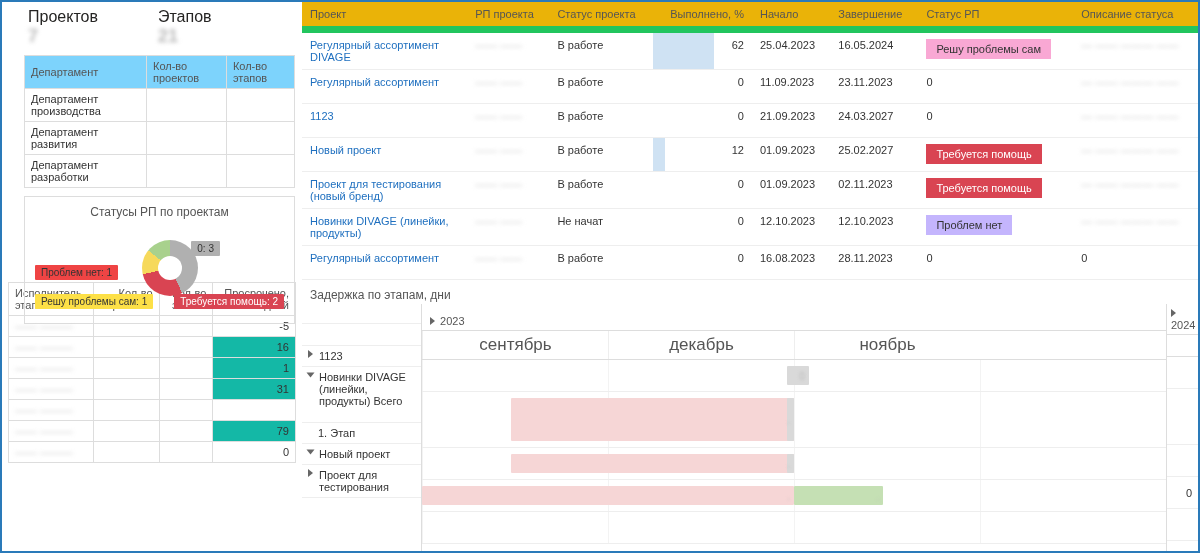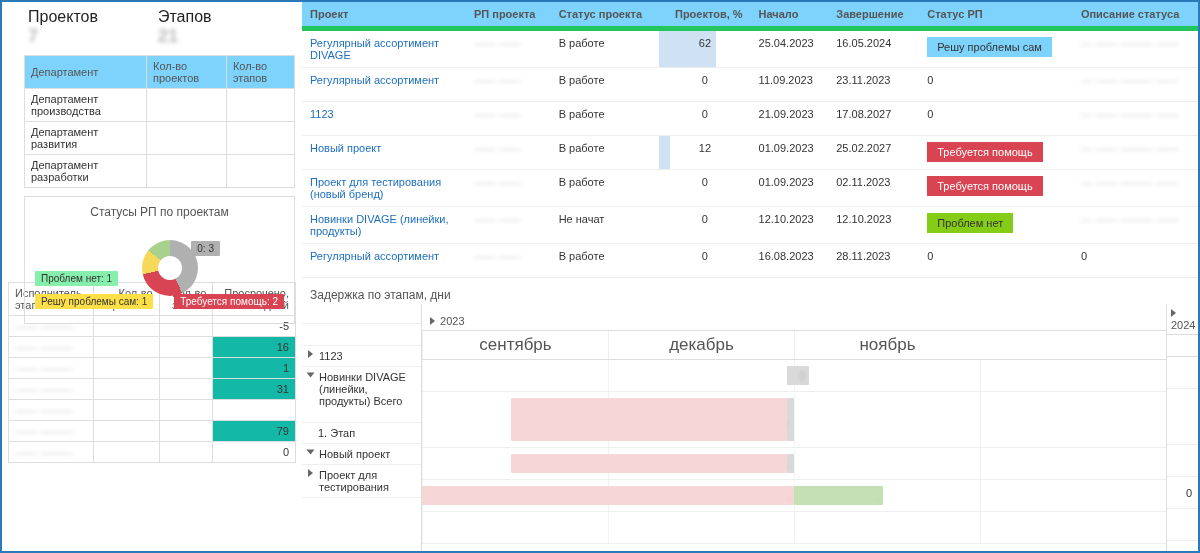--- a/index.html
+++ b/index.html
@@ -58,39 +58,39 @@
     position: relative;
     margin-left: 20px;
   }
   .donut::after {
     content:""; position:absolute; inset:16px; background:#fff; border-radius:50%;
   }
   .tag {
     position:absolute; font-size:10px; color:#fff; padding:2px 6px; border-radius:1px;
     white-space:nowrap;
   }
-  .tag.green { background:#86efac; color:#333; left:4px; top:48px; }
+  .tag.green { background:#ef4444; color:#333; left:4px; top:42px; }
   .tag.yellow{ background:#fde047; color:#333; left:4px; bottom:4px; }
   .tag.red   { background:#d94452; right:4px; bottom:4px; }
   .tag.gray  { background:#b0b0b0; right:68px; top:18px; color:#333; }
 
   
   .proj-table { width:100%; border-collapse: collapse; font-size:11px; }
-  .proj-table th { text-align:left; font-weight:700; color:#555; padding:6px 8px; border-bottom:5px solid #22c55e; background:#7dd3fc; }
+  .proj-table th { text-align:left; font-weight:400; color:#555; padding:6px 8px; border-bottom:7px solid #22c55e; background:#eab308; }
   .proj-table td { padding:6px 8px; border-bottom:1px solid #eee; vertical-align: top; }
   .proj-table tbody tr { height: 34px; }
   .proj-link { color:#1e6fbf; text-decoration:none; }
   .proj-table td.blur, .proj-table th.blur { color:#c0c0c0; filter: blur(2px); }
-  .pct-cell { position:relative; text-align:center; padding-right:10px; }
+  .pct-cell { position:relative; text-align:right; padding-right:10px; }
   .pct-bar { position:absolute; left:0; top:0; bottom:0; background:#cfe2f3; z-index:0; }
   .pct-cell span { position:relative; z-index:1; }
   .badge { display:inline-block; padding:4px 10px; font-size:11px; }
-  .badge.yellow { background:#7dd3fc; color:#333; }
+  .badge.yellow { background:#f9a8d4; color:#333; }
   .badge.red { background:#d94452; color:#fff; }
-  .badge.green { background:#84cc16; color:#333; }
+  .badge.green { background:#c4b5fd; color:#333; }
 
   
   .stage-table { width:100%; border-collapse:collapse; font-size:11px; }
   .stage-table th, .stage-table td { border:1px solid #ddd; padding:4px 6px; }
   .stage-table th { font-weight:400; text-align:left; color:#555; }
   .stage-table td.num { text-align:right; }
   .stage-table td.blur { color:#c0c0c0; filter: blur(2px); }
   .stage-table td.late { background:#14b8a6; }
 
   
@@ -175,21 +175,21 @@
     </div>
   </div>
 
   <div class="top-right">
     <table class="proj-table">
       <thead>
         <tr id="proj-head-row">
             <th>Проект</th>
             <th>РП проекта</th>
             <th>Статус проекта</th>
-            <th style="text-align: right;">Проектов, %</th>
+            <th style="text-align: right;">Выполнено, %</th>
             <th>Начало</th>
             <th>Завершение</th>
             <th>Статус РП</th>
             <th>Описание статуса</th>
           </tr>
       </thead>
       <tbody id="proj-body">
           <tr>
             <td style="max-width:150px"><a href="#" class="proj-link">Регулярный ассортимент DIVAGE</a></td>
             <td class="blur">—— ——</td>
@@ -209,21 +209,21 @@
             <td>23.11.2023</td>
             <td><span>0</span></td>
             <td class="blur">— —— ——— ——</td>
           </tr>
           <tr>
             <td style="max-width:150px"><a href="#" class="proj-link">1123</a></td>
             <td class="blur">—— ——</td>
             <td>В работе</td>
             <td class="pct-cell"><div class="pct-bar" style="width:0%"></div><span>0</span></td>
             <td>21.09.2023</td>
-            <td>17.08.2027</td>
+            <td>24.03.2027</td>
             <td><span>0</span></td>
             <td class="blur">— —— ——— ——</td>
           </tr>
           <tr>
             <td style="max-width:150px"><a href="#" class="proj-link">Новый проект</a></td>
             <td class="blur">—— ——</td>
             <td>В работе</td>
             <td class="pct-cell"><div class="pct-bar" style="width:12%"></div><span>12</span></td>
             <td>01.09.2023</td>
             <td>25.02.2027</td>

